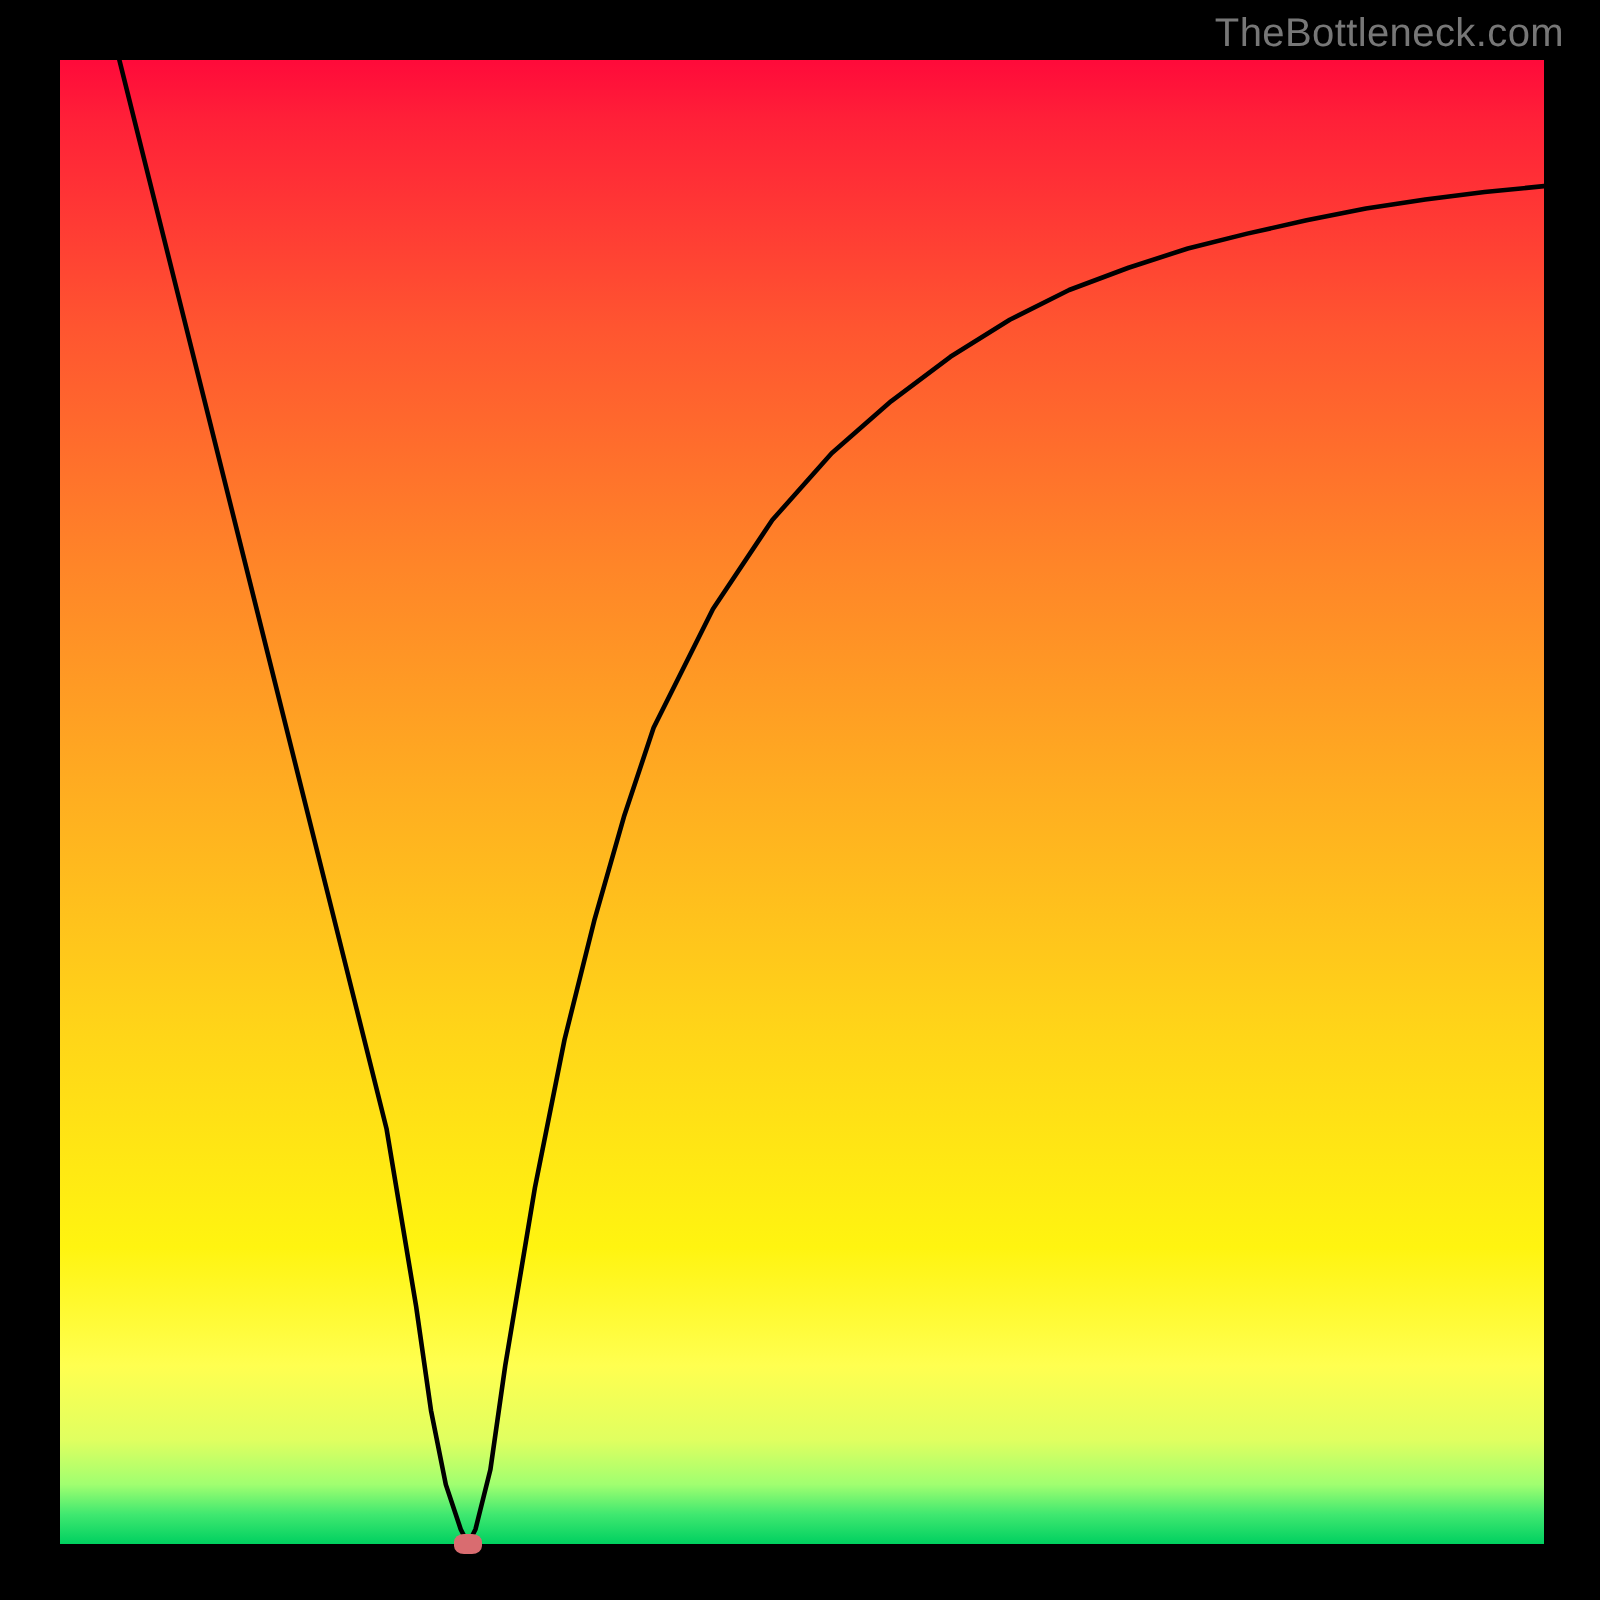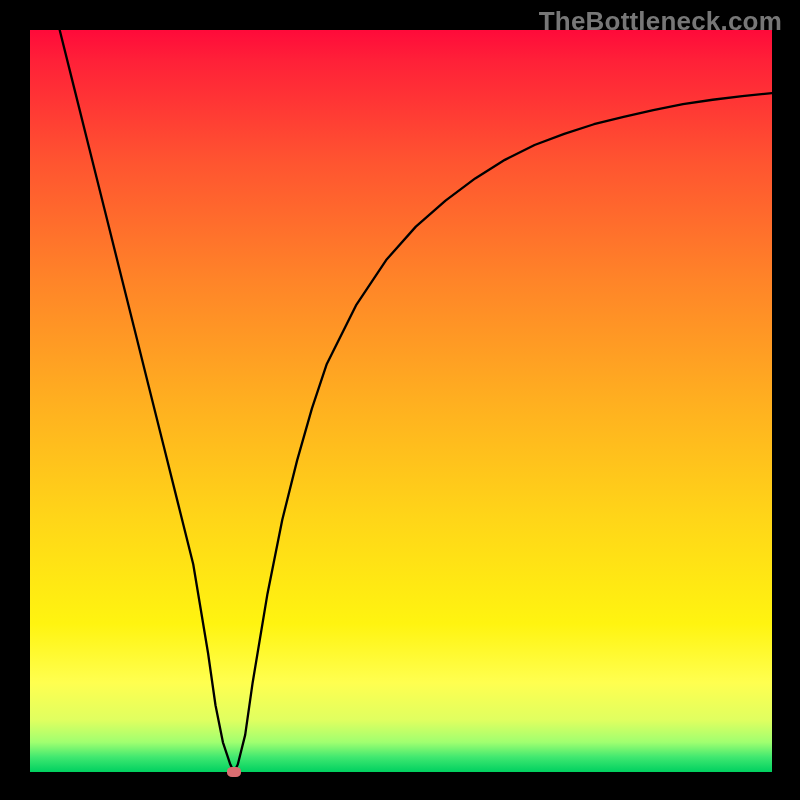--- a/index.html
+++ b/index.html
@@ -26,22 +26,22 @@
       #40e870 98%,
       #00d060 100%
     );
   }
 
   .watermark {
     position: absolute;
     top: 6px;
     right: 18px;
     color: #777;
-    font-size: 26px;
-    font-weight: 700;
+    font-size: 20px;
+    font-weight: 400;
     letter-spacing: 0.2px;
     z-index: 5;
   }
 
   svg.curve {
     position: absolute;
     left: 0;
     top: 0;
     width: 742px;
     height: 742px;

